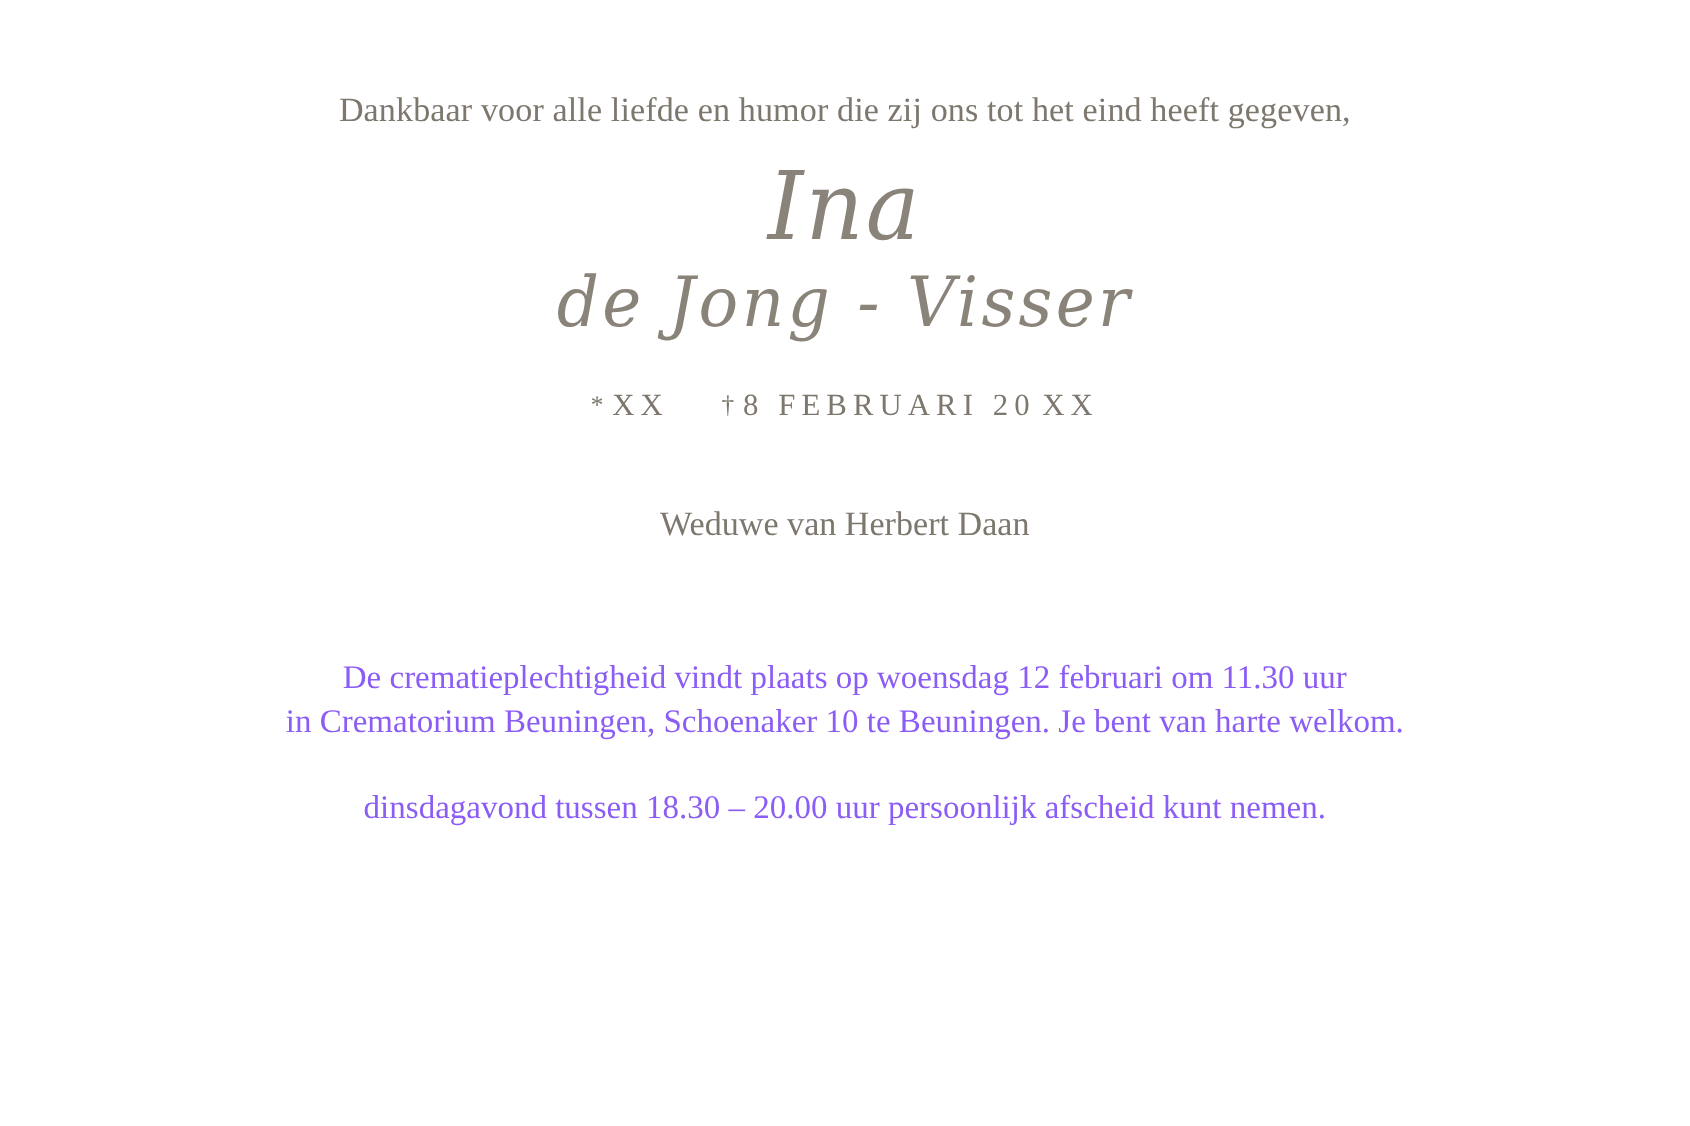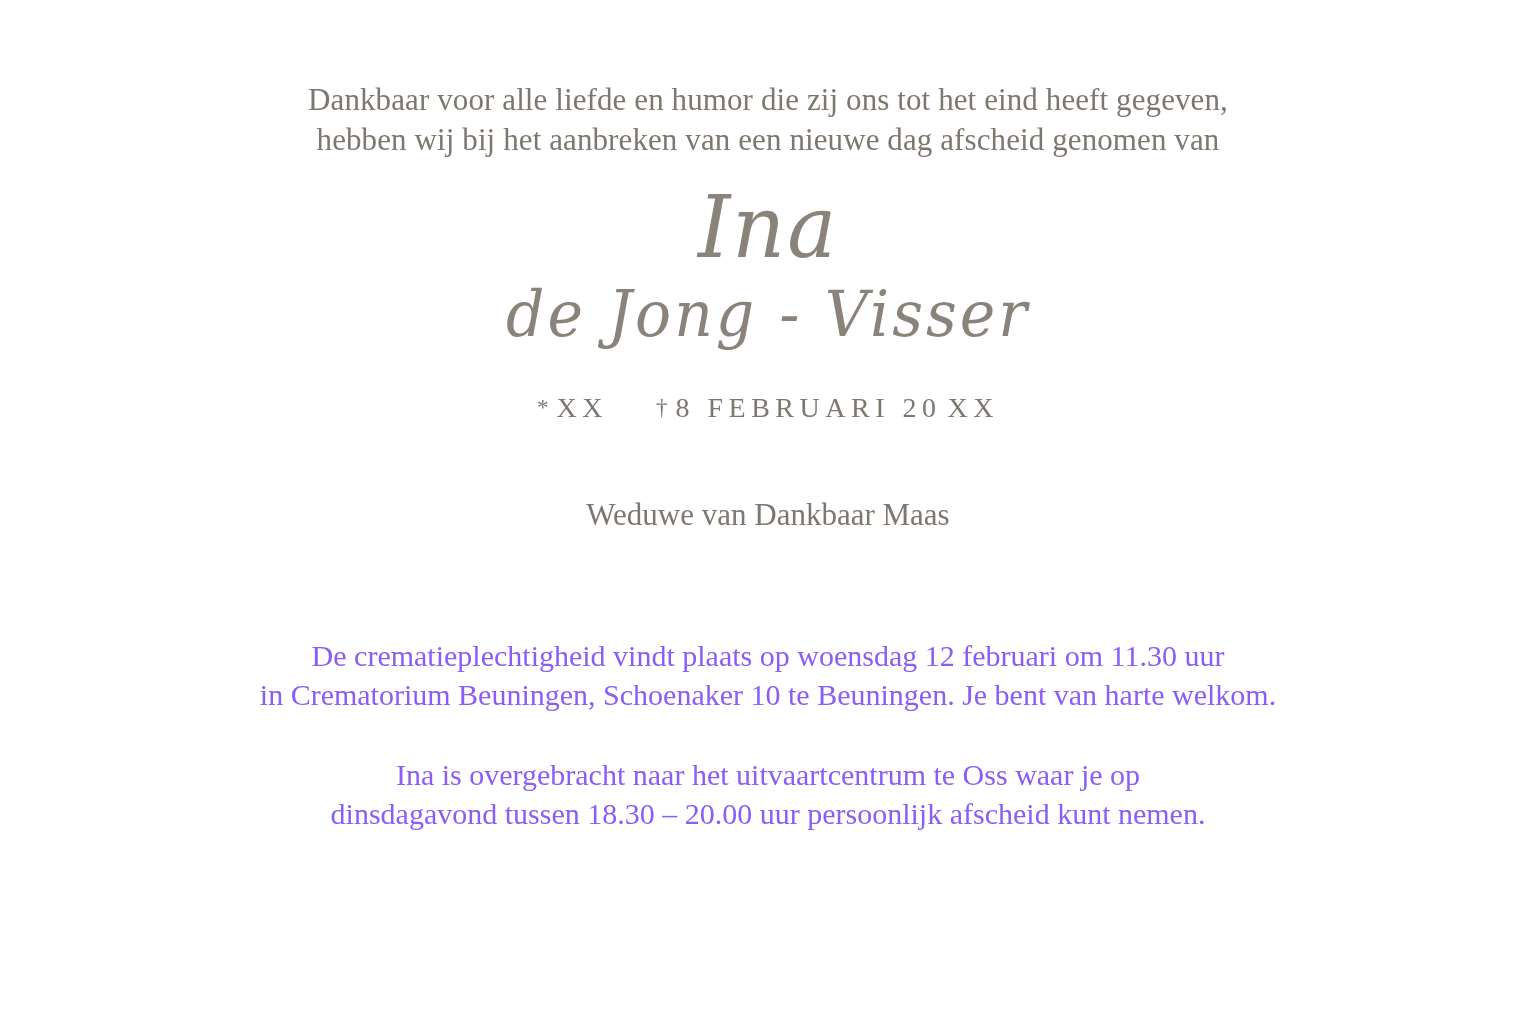--- a/index.html
+++ b/index.html
@@ -104,48 +104,46 @@
   }
   .details div { white-space: nowrap; }
 </style>
 </head>
 <body>
 
 <div class="card">
 
   <div class="intro">
     <div>Dankbaar voor alle liefde en humor die zij ons tot het eind heeft gegeven,</div>
-    <div>hebben wij bij het aanbreken van een nieuwe dag afscheid genomen van</div>
   </div>
 
   <div class="name-block">
     <div class="first-name">Ina</div>
     <div class="last-name">de Jong - Visser</div>
   </div>
 
   <div class="dates">
     <span class="date-item">
       <span class="sym">*</span>
         <span class="yr">XX</span>
     </span>
     <span class="date-item">
       <span class="sym">†</span>
       <span>8 FEBRUARI 20</span>
         <span class="yr">XX</span>
     </span>
   </div>
 
   <div class="family">
-    <div>Weduwe van Dankbaar Maas</div>
+    <div>Weduwe van Herbert Daan</div>
   </div>
 
   <div class="details">
     <div class="para">
       <div>De crematieplechtigheid vindt plaats op woensdag 12 februari om 11.30 uur</div>
       <div>in Crematorium Beuningen, Schoenaker 10 te Beuningen. Je bent van harte welkom.</div>
     </div>
     <div class="para">
-      <div>Ina is overgebracht naar het uitvaartcentrum te Oss waar je op</div>
       <div>dinsdagavond tussen 18.30 – 20.00 uur persoonlijk afscheid kunt nemen.</div>
     </div>
   </div>
 
 </div>
 
 </body></html>

